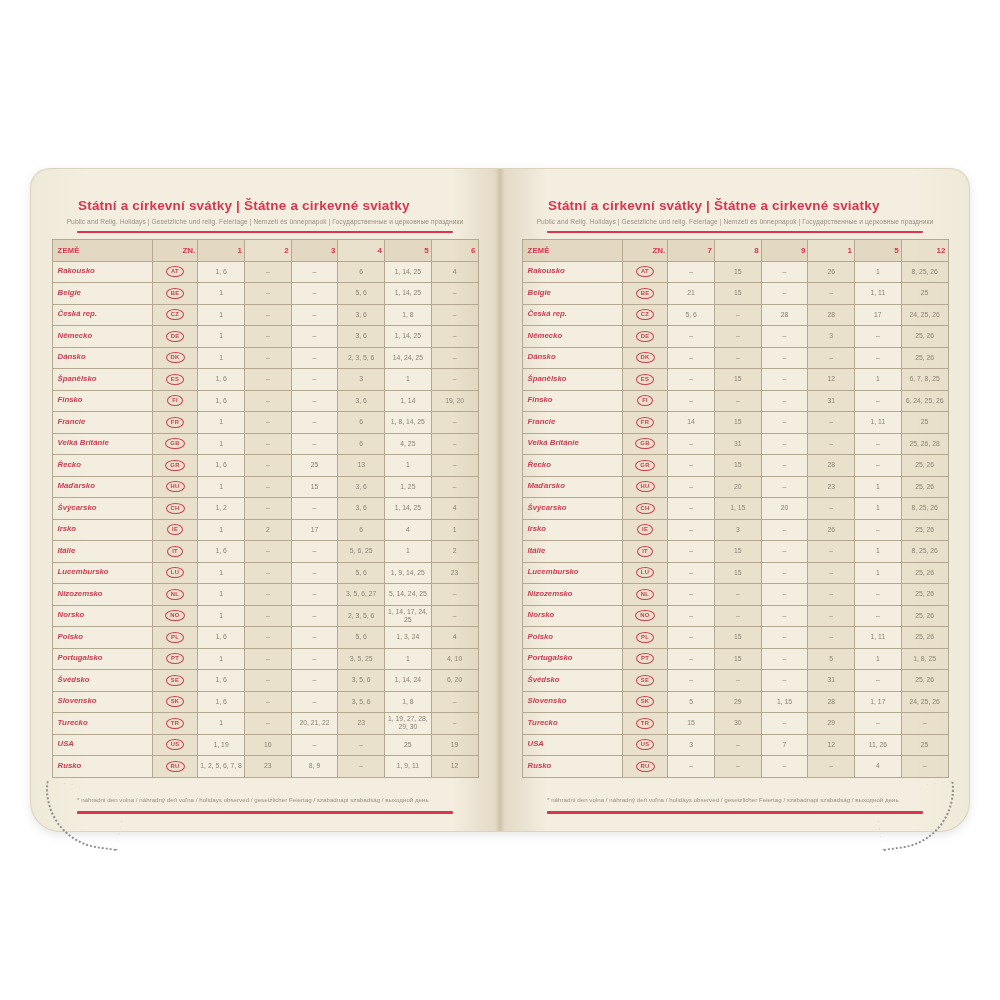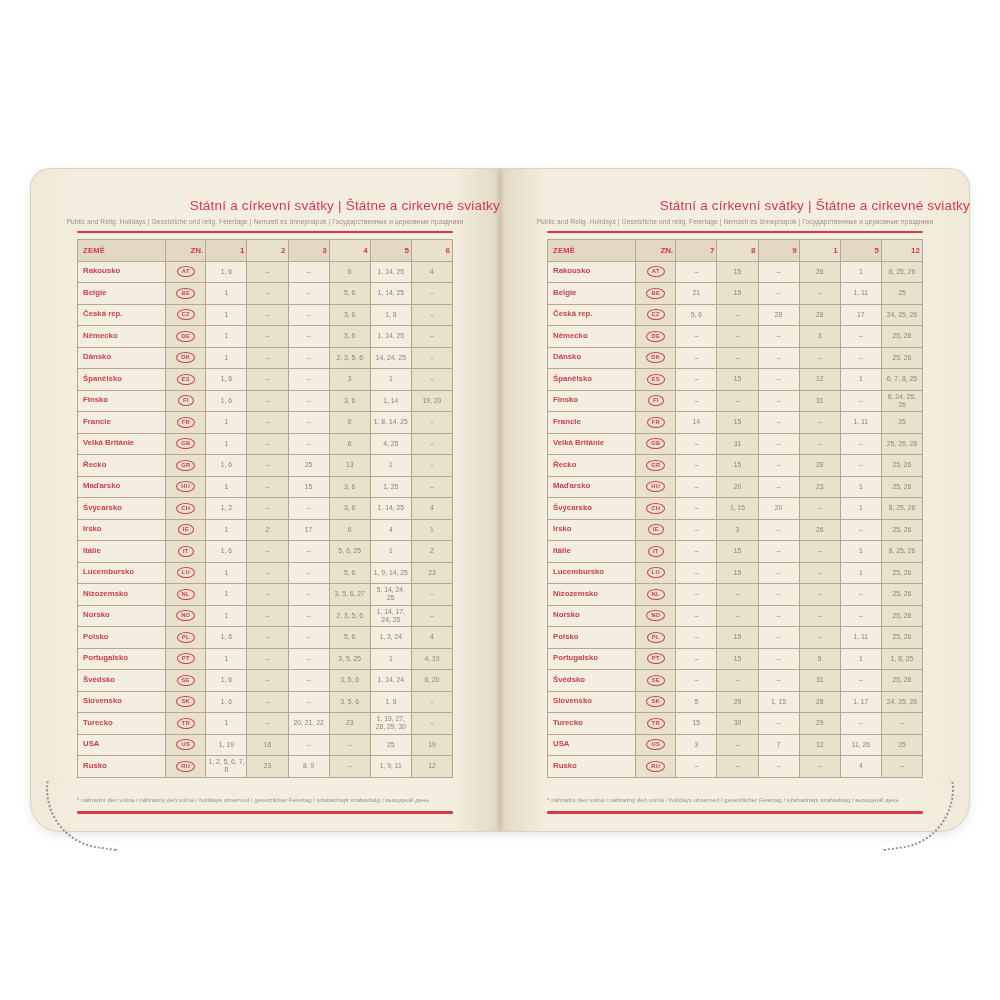--- a/index.html
+++ b/index.html
@@ -8,34 +8,34 @@
 
   .spread{position:absolute;left:30px;top:168px;width:940px;height:664px;
     border-radius:20px 20px 30px 30px;
     background:linear-gradient(90deg,#efe9d9 0%,#f4eee0 6%,#f4eee0 45%,#e3dac6 49.5%,#cdc3ad 50%,#e3dac6 50.5%,#f4eee0 55%,#f4eee0 94%,#efe9d9 100%);
     box-shadow:0 3px 10px rgba(0,0,0,0.10), inset 0 0 0 1px #ddd4c0;}
 
   .page{position:absolute;top:0;width:470px;height:664px;}
   .page.left{left:0;}
   .page.right{left:470px;}
 
-  .page-title{margin:30px 0 0 0;text-align:right;font-size:13.5px;font-weight:normal;
+  .page-title{margin:30px 0 0 0;text-align:left;font-size:13.5px;font-weight:bold;
     color:#d8364f;letter-spacing:.2px;padding-left:48px;}
   .subtitle{margin-top:5px;text-align:center;font-size:6.6px;color:#9b9183;letter-spacing:.1px;}
   .rule{height:2px;background:#d8364f;margin:6px auto 0 auto;width:376px;border-radius:1px;}
   .rule.bottom{height:3px;margin-top:8px;}
 
-  table.holidays{width:376px;margin:6px auto 18px auto;border-collapse:collapse;table-layout:fixed;}
+  table.holidays{width:427px;margin:6px auto 18px auto;border-collapse:collapse;table-layout:fixed;}
   table.holidays th,table.holidays td{border:1px solid #b4a890;padding:1px 2px;
     text-align:center;vertical-align:middle;height:18.5px;overflow:hidden;}
   table.holidays th{background:rgba(203,187,152,0.42);color:#d8364f;font-size:8px;font-weight:bold;text-align:right;}
   table.holidays th.country-col{text-align:left;padding-left:5px;font-size:7.5px;letter-spacing:.3px;}
   table.holidays td{font-size:6.8px;color:#8d8374;line-height:1.15;}
   table.holidays td.country{text-align:left;padding-left:5px;font-size:7.8px;font-weight:bold;
-    color:#c84055;white-space:nowrap;}
+    color:#c84055;white-space:nowrap;font-style:italic;}
   table.holidays .shaded{background:rgba(205,188,152,0.26);}
   table.holidays td.zn{background:rgba(205,188,152,0.26);}
   .col-country{width:88px;} .col-zn{width:40px;} .col-m{width:41px;}
 
   .code-badge{display:inline-block;border:1px solid #c8404f;border-radius:50%;
     color:#c8404f;font-size:5.8px;font-weight:bold;padding:1px 4px;line-height:1.2;
     letter-spacing:.3px;background:transparent;}
 
   .footnote{width:376px;margin:4px auto 0 auto;text-align:left;font-size:6.2px;color:#9b9183;}
 

